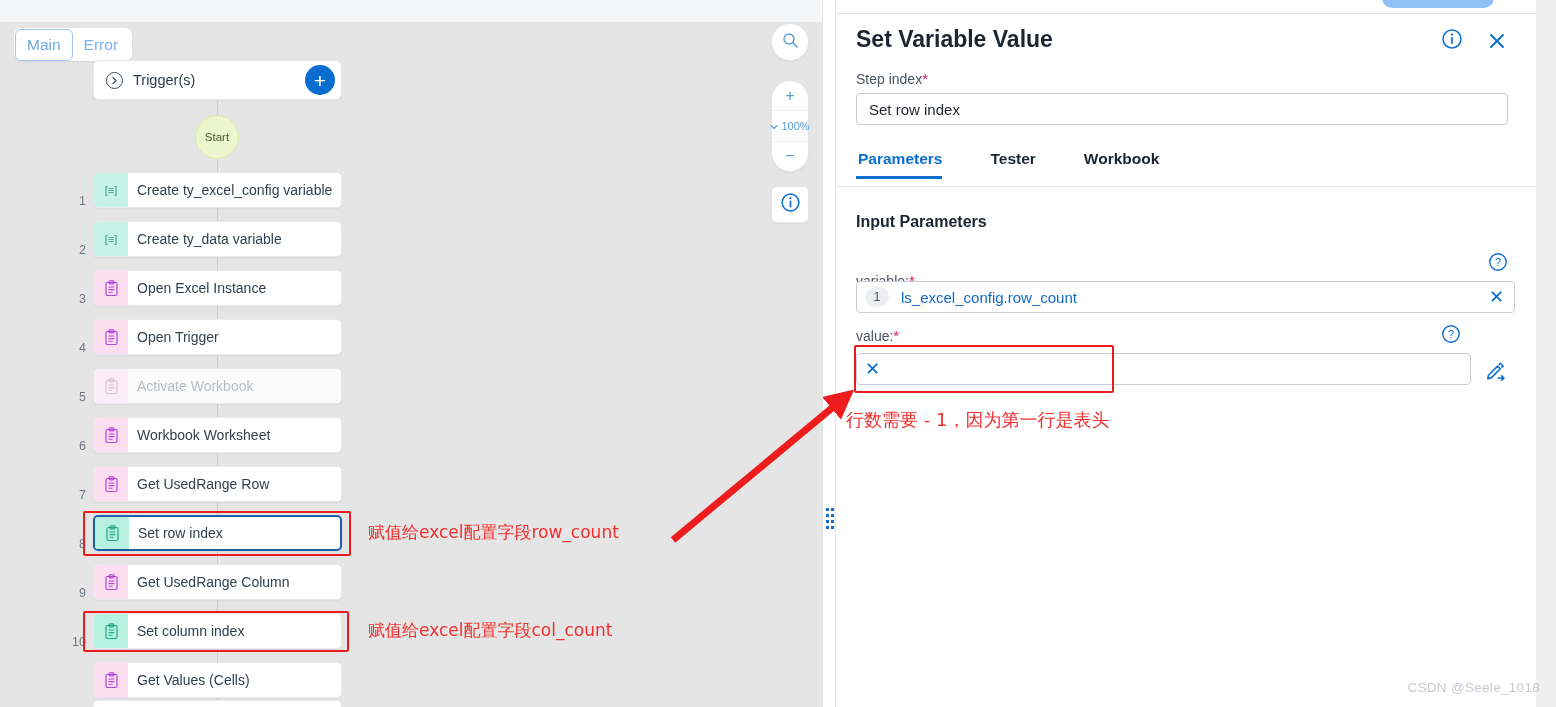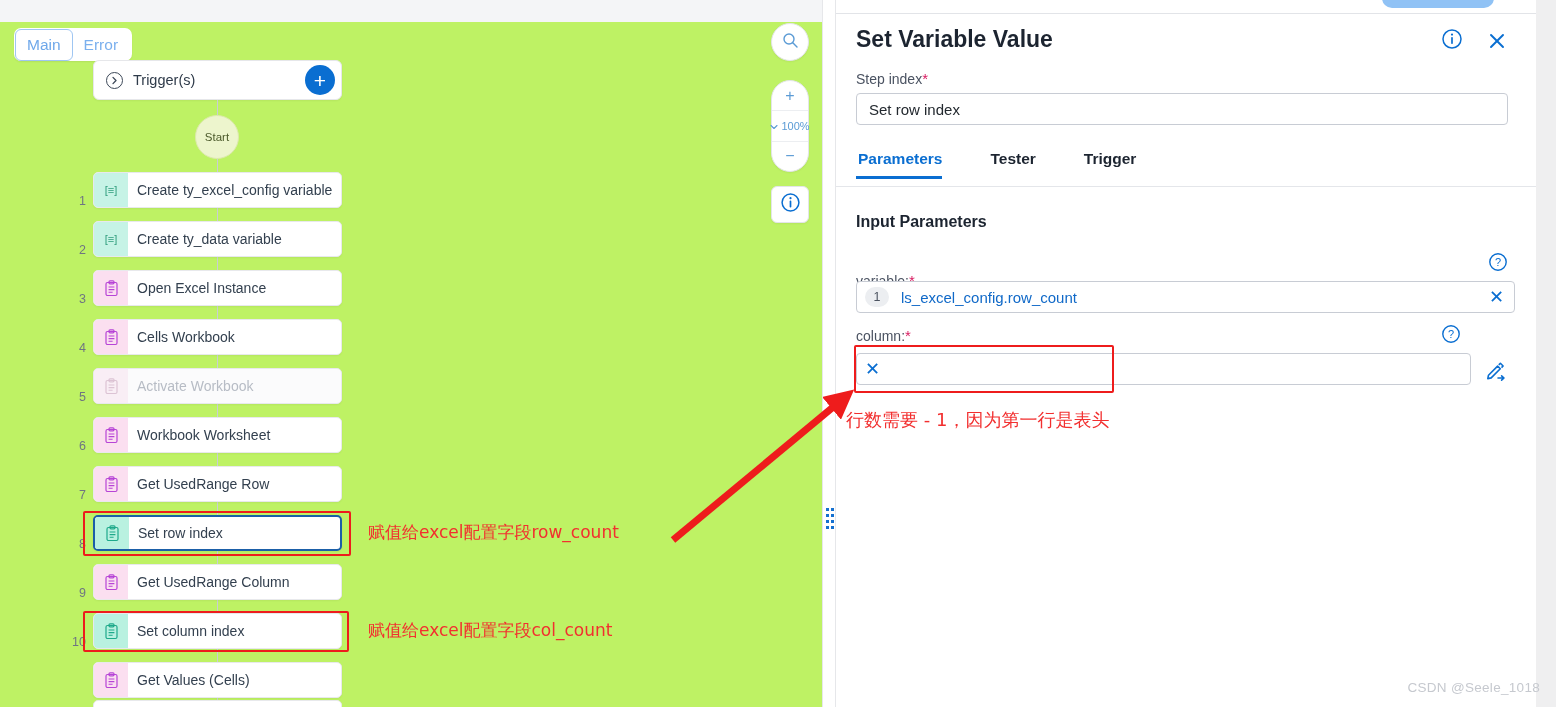--- a/index.html
+++ b/index.html
@@ -8,21 +8,21 @@
     width: 1556px; height: 707px;
     overflow: hidden;
     font-family: "Liberation Sans", "DejaVu Sans", sans-serif;
     background: #ffffff;
   }
   #app { position: relative; width: 1556px; height: 707px; }
 
   
   #canvas {
     position: absolute; left: 0; top: 0; width: 822px; height: 707px;
-    background: #bef264;
+    background: #e5e5e5;
     overflow: hidden;
   }
   #canvas-topstrip {
     position:absolute; left:0; top:0; width:822px; height:22px;
     background:#f4f5f7;
   }
 
   
   .tabbar {
     position: absolute; left: 14px; top: 28px;
@@ -322,21 +322,21 @@
           <div class="step-card">
             <div class="step-iconwrap pink">
               <svg width="15" height="17" viewBox="0 0 15 17">
                 <rect x="2" y="2.5" width="11" height="13" rx="1.5" fill="none" stroke="#b744d6" stroke-width="1.2"></rect>
                 <rect x="5" y="0.8" width="5" height="3" rx="1" fill="none" stroke="#b744d6" stroke-width="1.2"></rect>
                 <line x1="4.6" y1="7" x2="10.4" y2="7" stroke="#b744d6" stroke-width="1.1"></line>
                 <line x1="4.6" y1="9.6" x2="10.4" y2="9.6" stroke="#b744d6" stroke-width="1.1"></line>
                 <line x1="4.6" y1="12.2" x2="8.6" y2="12.2" stroke="#b744d6" stroke-width="1.1"></line>
               </svg>
             </div>
-            <div class="step-text">Cells Workbook</div>
+            <div class="step-text">Open Trigger</div>
           </div>
         </div>
         <div class="step-row" style="top: 368px;">
           <div class="step-num" style="top: 22px;">5</div>
           <div class="step-card dim">
             <div class="step-iconwrap dim">
               <svg width="15" height="17" viewBox="0 0 15 17">
                 <rect x="2" y="2.5" width="11" height="13" rx="1.5" fill="none" stroke="#dcc3d4" stroke-width="1.2"></rect>
                 <rect x="5" y="0.8" width="5" height="3" rx="1" fill="none" stroke="#dcc3d4" stroke-width="1.2"></rect>
                 <line x1="4.6" y1="7" x2="10.4" y2="7" stroke="#dcc3d4" stroke-width="1.1"></line>
@@ -519,21 +519,21 @@
     <div class="field-label" style="left:20px; top:70px;">
       <span>Step index</span><span class="req-star">*</span>
     </div>
     <div class="text-input" style="left:20px; top:93px; width:652px; height:32px;">
       <span>Set row index</span>
     </div>
 
     <div class="ptabs">
       <div class="ptab active">Parameters</div>
       <div class="ptab">Tester</div>
-      <div class="ptab">Trigger</div>
+      <div class="ptab">Workbook</div>
     </div>
     <div class="ptabs-underline"></div>
 
     <div class="section-title">Input Parameters</div>
 
     <div class="field-label" style="left:20px; top:256px;margin-top:16px;">
       <span>variable:</span><span class="req-star">*</span>
     </div>
     <div class="help-icon" style="left:652px; top:252px;">
       <svg width="20" height="20" viewBox="0 0 20 20">
@@ -541,21 +541,21 @@
         <text x="10" y="14.2" text-anchor="middle" font-size="11" fill="#0a6ed1" font-family="Liberation Sans, sans-serif">?</text>
       </svg>
     </div>
     <div class="chip-input" style="left:20px; top:281px; width:659px; height:32px;">
       <span class="chip-badge">1</span>
       <span class="chip-value">ls_excel_config.row_count</span>
       <span class="clear-x">✕</span>
     </div>
 
     <div class="field-label" style="left:20px; top:327px;">
-      <span>column:</span><span class="req-star">*</span>
+      <span>value:</span><span class="req-star">*</span>
     </div>
     <div class="help-icon" style="left:605px; top:324px;">
       <svg width="20" height="20" viewBox="0 0 20 20">
         <circle cx="10" cy="10" r="8.2" fill="none" stroke="#0a6ed1" stroke-width="1.4"></circle>
         <text x="10" y="14.2" text-anchor="middle" font-size="11" fill="#0a6ed1" font-family="Liberation Sans, sans-serif">?</text>
       </svg>
     </div>
     <div class="chip-input" style="left:20px; top:353px; width:615px; height:32px;">
       <span class="clear-x">✕</span>
     </div>

